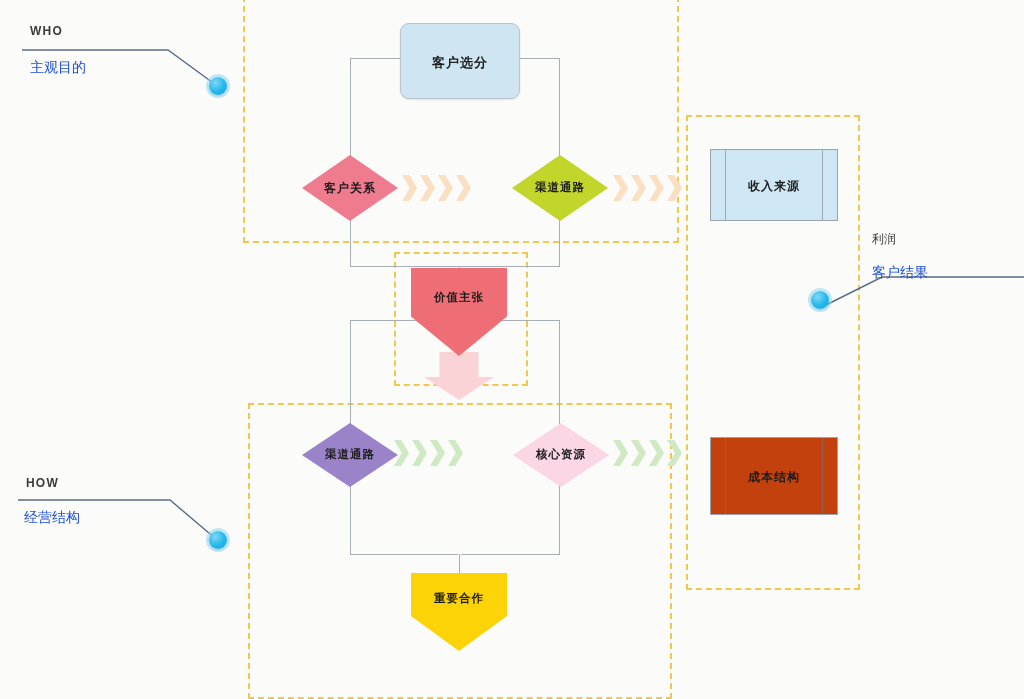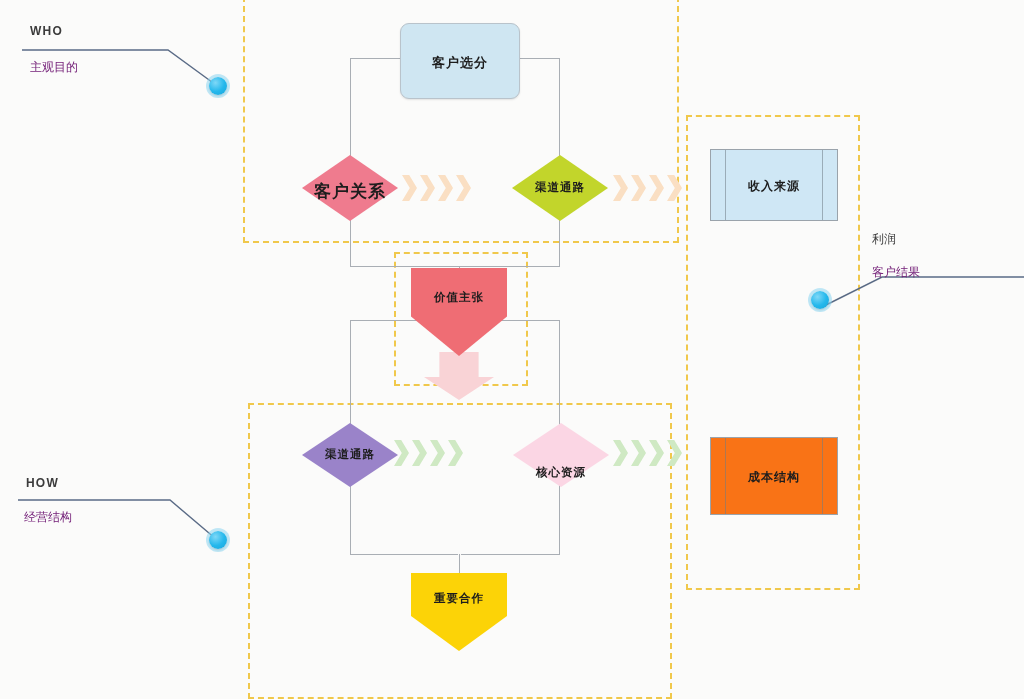--- a/index.html
+++ b/index.html
@@ -92,21 +92,21 @@
 
   
   .callout{position:absolute;}
   .callout .cap{
     position:absolute;
     font-size:12px;font-weight:bold;color:#3b3b3b;
     letter-spacing:1.2px;white-space:nowrap;
   }
   .callout .sub{
     position:absolute;
-    font-size:12px;color:#701a75;white-space:nowrap;
+    font-size:14px;color:#1d4ed8;white-space:nowrap;
   }
   .callout svg{position:absolute;left:0;top:0;overflow:visible;}
   .dot{
     position:absolute;width:18px;height:18px;border-radius:50%;
     background:radial-gradient(circle at 36% 32%,#7fd8f7 0%,#25b8ec 52%,#16a5db 100%);
     box-shadow:0 0 0 3px rgba(140,214,240,.55),0 1px 2px rgba(0,0,0,.25);
   }
 </style>
 </head>
 <body style="background: rgb(251, 251, 250);">
@@ -158,55 +158,55 @@
   </div>
 
   <div class="fatarrow" style="left: 424px; top: 352px; width: 70px; height: 48px; background: rgb(249, 211, 214);"></div>
 
   <div class="rbox" style="left: 400px; top: 23px; width: 120px; height: 76px; background: rgb(207, 230, 242); border-color: rgb(185, 195, 203);">
     <div class="node-label" style="top:30px;">客户选分</div>
   </div>
 
   <div class="diamond" style="left:302px;top:155px;width:96px;height:66px;">
     <div class="dshape" style="background: rgb(239, 123, 142); filter: drop-shadow(rgba(90, 90, 90, 0.55) 0px 0px 0.6px);"></div>
-    <div class="node-label" style="top:25px;font-size:17px;">客户关系</div>
+    <div class="node-label" style="top:25px;font-size:12px;">客户关系</div>
   </div>
 
   <div class="diamond" style="left:512px;top:155px;width:96px;height:66px;">
     <div class="dshape" style="background: rgb(194, 213, 43); filter: drop-shadow(rgba(90, 90, 90, 0.55) 0px 0px 0.6px);"></div>
     <div class="node-label" style="top:25px;font-size:11.5px;">渠道通路</div>
   </div>
 
   <div class="pent" style="left:411px;top:268px;width:96px;height:88px;">
     <div class="pshape" style="background: rgb(239, 109, 116); filter: drop-shadow(rgba(90, 90, 90, 0.55) 0px 0px 0.6px);"></div>
     <div class="node-label" style="top:22px;font-size:11.5px;">价值主张</div>
   </div>
 
   <div class="diamond" style="left:302px;top:423px;width:96px;height:64px;">
     <div class="dshape" style="background: rgb(154, 131, 201); filter: drop-shadow(rgba(90, 90, 90, 0.55) 0px 0px 0.6px);"></div>
     <div class="node-label" style="top:24px;font-size:11.5px;">渠道通路</div>
   </div>
 
   <div class="diamond" style="left:513px;top:423px;width:96px;height:64px;">
     <div class="dshape" style="background: rgb(251, 214, 228); filter: drop-shadow(rgba(90, 90, 90, 0.55) 0px 0px 0.6px);"></div>
-    <div class="node-label" style="top:24px;font-size:11.5px;margin-top:18px;">核心资源</div>
+    <div class="node-label" style="top:24px;font-size:11.5px;">核心资源</div>
   </div>
 
   <div class="pent" style="left:411px;top:573px;width:96px;height:78px;">
     <div class="pshape" style="background: rgb(252, 211, 7); filter: drop-shadow(rgba(90, 90, 90, 0.55) 0px 0px 0.6px);"></div>
     <div class="node-label" style="top:18px;font-size:11.5px;">重要合作</div>
   </div>
 
   <div class="barbox" style="left: 710px; top: 149px; width: 128px; height: 72px; background: rgb(207, 231, 245); border-color: rgb(154, 163, 171);">
     <div class="bL" style="left:14px;"></div>
     <div class="bR" style="right:14px;"></div>
     <div class="node-label" style="top:28px;font-size:12px;">收入来源</div>
   </div>
 
-  <div class="barbox" style="left: 710px; top: 437px; width: 128px; height: 78px; background: #f97316; border-color: rgb(154, 163, 171);">
+  <div class="barbox" style="left: 710px; top: 437px; width: 128px; height: 78px; background: #c2410c; border-color: rgb(154, 163, 171);">
     <div class="bL" style="left:14px;"></div>
     <div class="bR" style="right:14px;"></div>
     <div class="node-label" style="top:31px;font-size:12px;">成本结构</div>
   </div>
 
   <div class="callout" style="left:0px;top:0px;width:260px;height:110px;">
     <svg width="260" height="110">
       <polyline points="22,50 168,50 216,85" fill="none" stroke="#5a6b86" stroke-width="1.4"></polyline>
     </svg>
     <div class="cap" style="left:30px;top:24px;">WHO</div>

